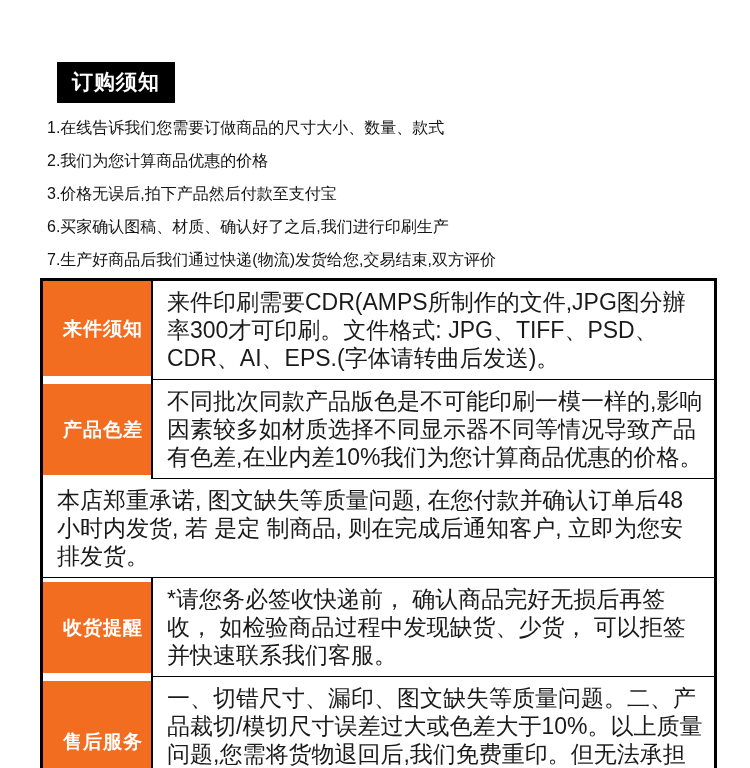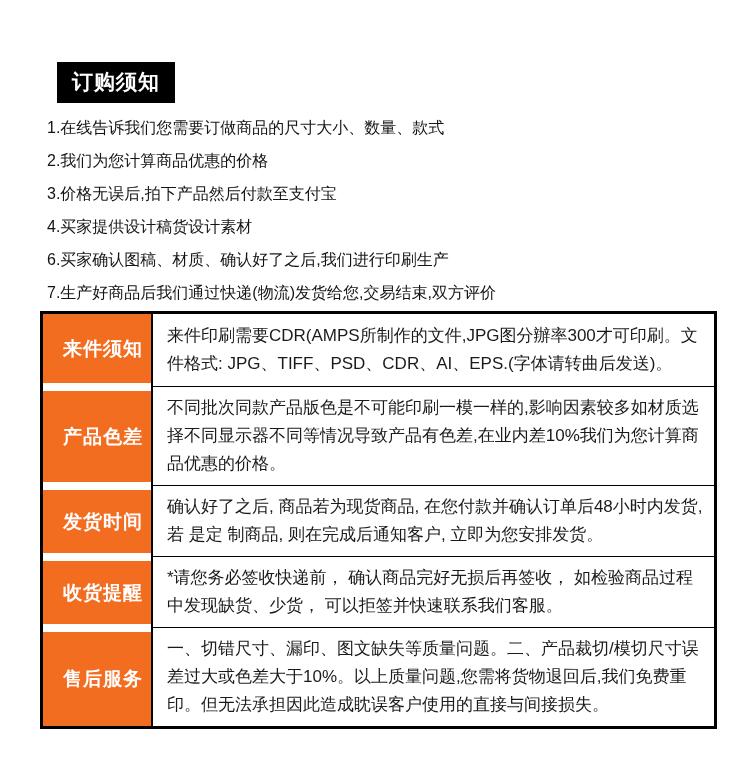--- a/index.html
+++ b/index.html
@@ -71,41 +71,40 @@
     font-weight: bold;
     display: flex;
     align-items: center;
     justify-content: center;
     letter-spacing: 1px;
     padding-left: 12px;
   }
   .content-cell {
     flex: 1;
     display: flex;
-    align-items: center;
+    align-items: flex-end;
     padding: 7px 8px 7px 14px;
     border-bottom: 1px solid #000000;
-    font-size: 17px;
+    font-size: 23px;
     line-height: 28px;
     color: #1a1a1a;
   }
   .row:last-child .content-cell { border-bottom: none; }
 </style>
 </head>
 <body>
 
 <div class="page">
 
   <div class="section-title">订购须知</div>
 
   <div class="steps">
     <div class="step">1.在线告诉我们您需要订做商品的尺寸大小、数量、款式</div>
     <div class="step">2.我们为您计算商品优惠的价格</div>
     <div class="step">3.价格无误后,拍下产品然后付款至支付宝</div>
-    <div class="step">4.买家提供设计稿货设计素材</div>
     <div class="step">6.买家确认图稿、材质、确认好了之后,我们进行印刷生产</div>
     <div class="step">7.生产好商品后我们通过快递(物流)发货给您,交易结束,双方评价</div>
   </div>
 
   <div class="notice-table">
 
     <div class="row">
       <div class="label-wrap">
         <div class="label-cell">来件须知</div>
       </div>
@@ -117,25 +116,22 @@
     <div class="row">
       <div class="label-wrap">
         <div class="label-cell">产品色差</div>
       </div>
       <div class="content-cell">
         <span>不同批次同款产品版色是不可能印刷一模一样的,影响因素较多如材质选择不同显示器不同等情况导致产品有色差,在业内差10%我们为您计算商品优惠的价格。</span>
       </div>
     </div>
 
     <div class="row">
-      <div class="label-wrap">
-        <div class="label-cell">发货时间</div>
-      </div>
       <div class="content-cell">
-        <span>确认好了之后, 商品若为现货商品, 在您付款并确认订单后48小时内发货, 若 是定 制商品, 则在完成后通知客户, 立即为您安排发货。</span>
+        <span>本店郑重承诺, 图文缺失等质量问题, 在您付款并确认订单后48小时内发货, 若 是定 制商品, 则在完成后通知客户, 立即为您安排发货。</span>
       </div>
     </div>
 
 
     <div class="row">
       <div class="label-wrap">
         <div class="label-cell">收货提醒</div>
       </div>
       <div class="content-cell">
         <span>*请您务必签收快递前， 确认商品完好无损后再签收， 如检验商品过程中发现缺货、少货， 可以拒签并快速联系我们客服。</span>

